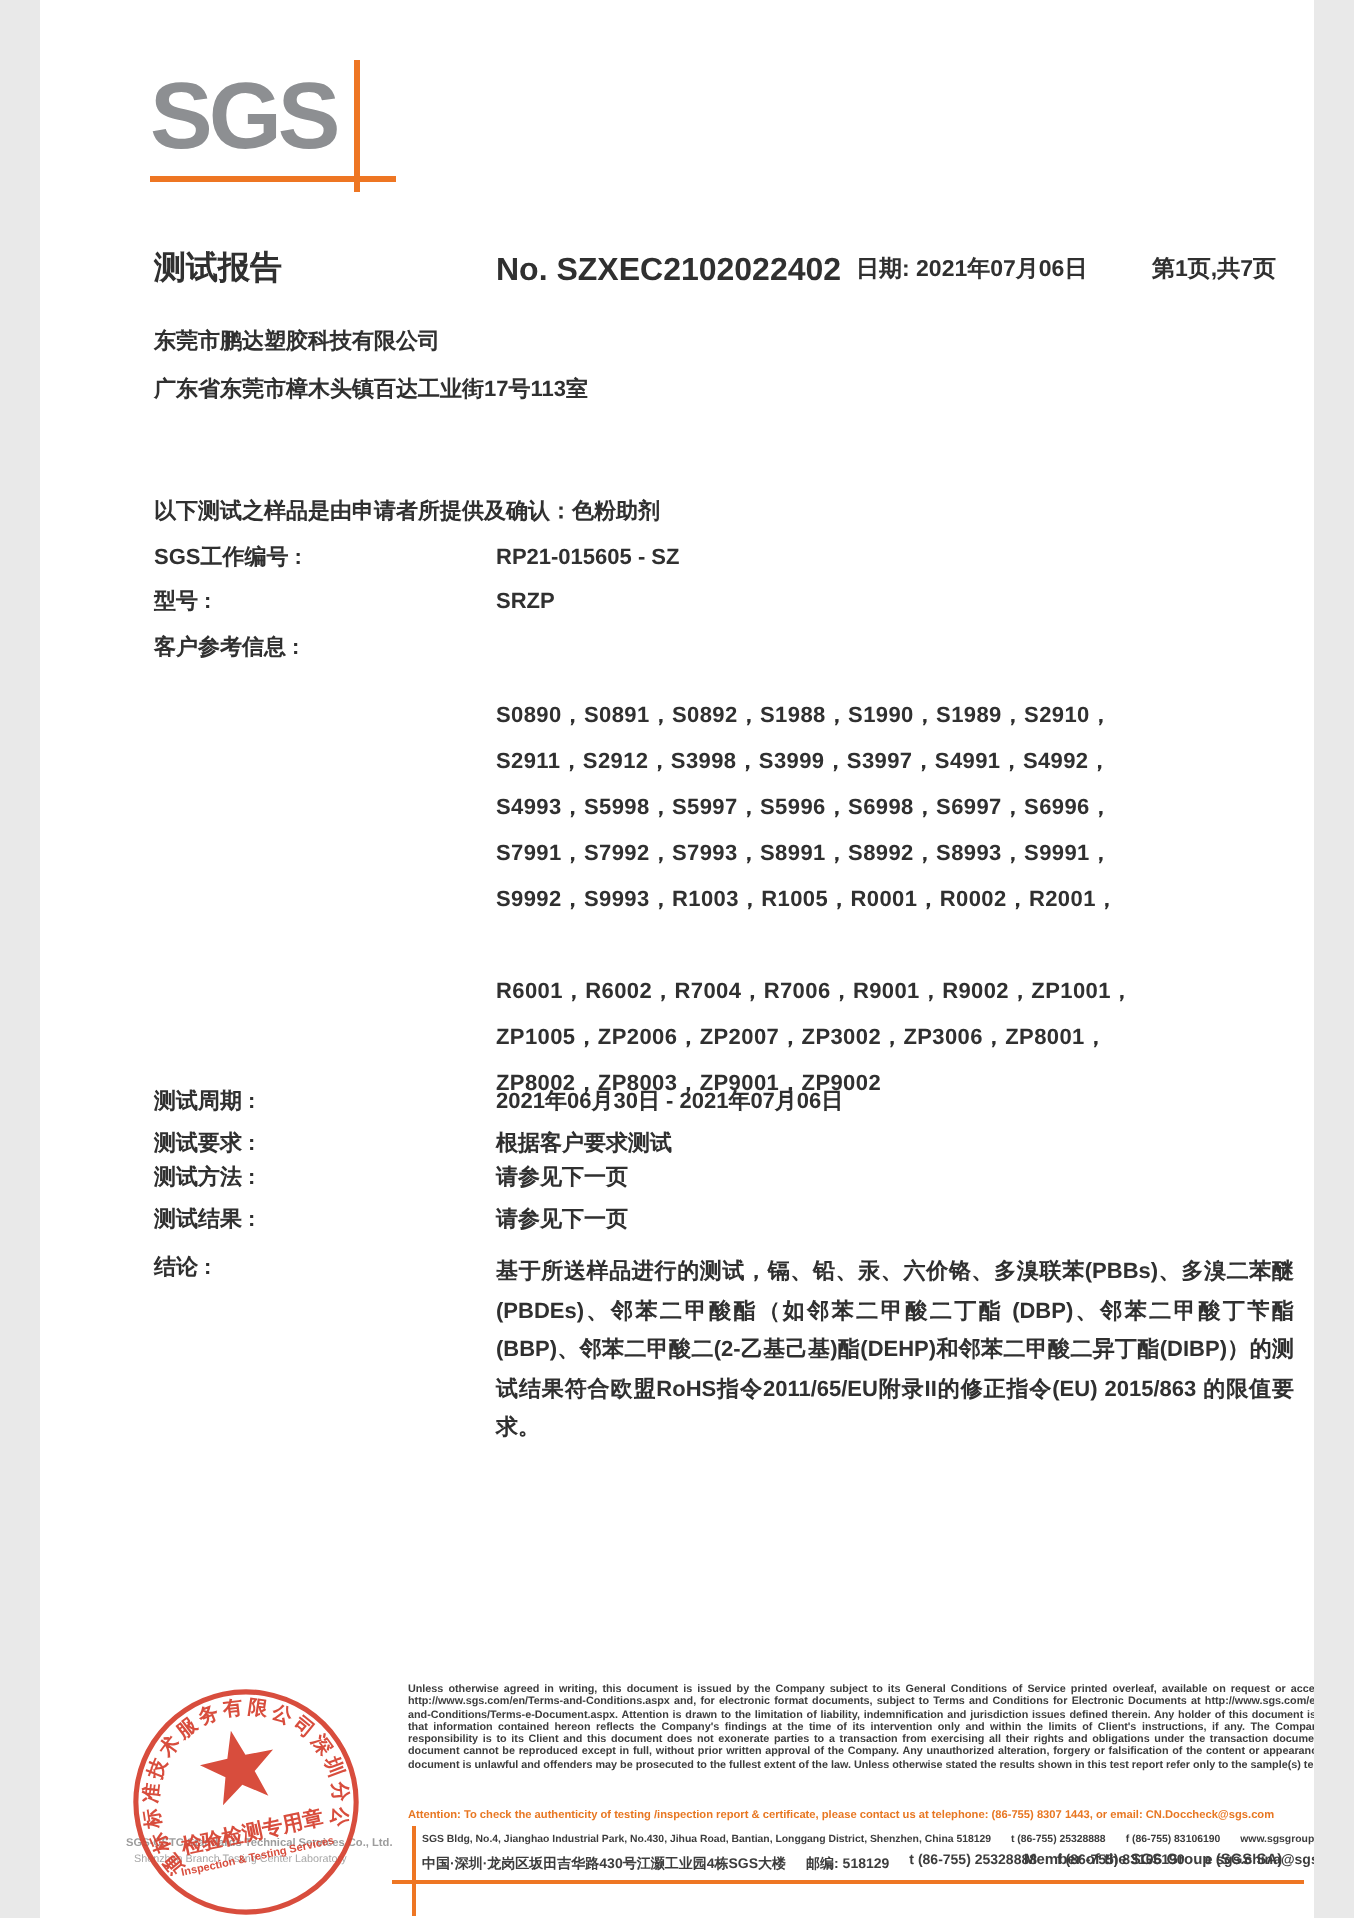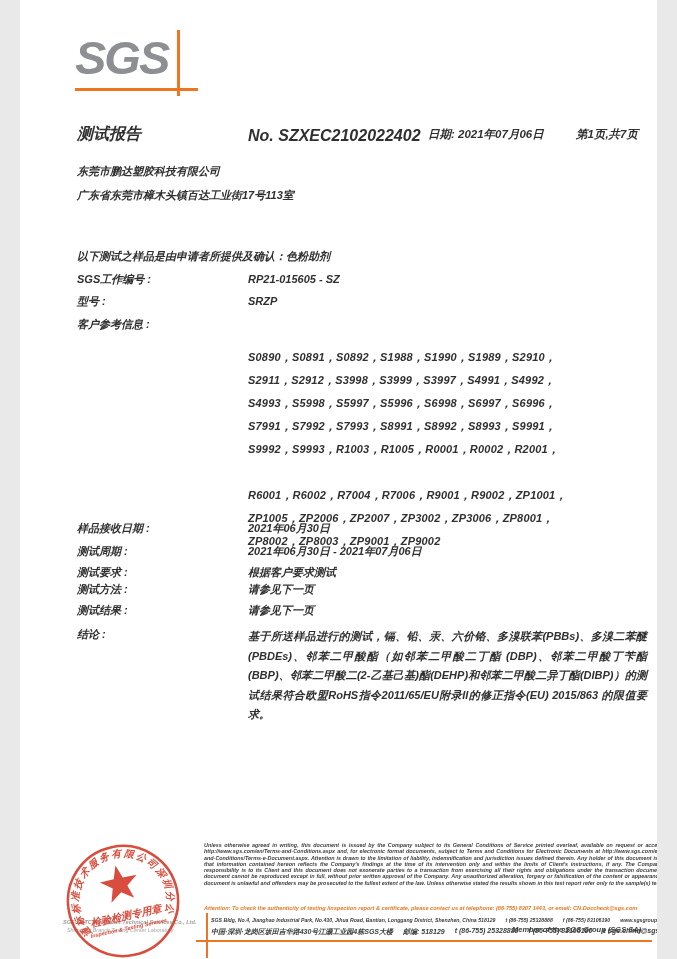--- a/index.html
+++ b/index.html
@@ -2,21 +2,20 @@
 <html><head>
 <meta charset="utf-8">
 <style>
   * { margin:0; padding:0; box-sizing:border-box; }
   html,body { background:#e9e9e9; }
   .page {
     position:relative; width:637px; height:959px; margin:0 auto;
     background:#ffffff; overflow:hidden;
     font-family:"Liberation Sans","DejaVu Sans",sans-serif;
     color:#303030;
-    font-style:italic;
   }
   
   .logo-text {
     position:absolute; left:55px; top:30px;
     font-size:47px; font-weight:bold; letter-spacing:-2px;
     color:#8d8f92; line-height:56px;
   }
   .logo-hline { position:absolute; left:55px; top:88px; width:123px; height:3px; background:#ee7623; }
   .logo-vline { position:absolute; left:157px; top:30px; width:3px; height:66px; background:#ee7623; }
   
@@ -86,24 +85,20 @@
   <div class="bodytext" style="top:317px">客户参考信息 :</div>
   <div class="refline" style="top:317px">S0890，S0891，S0892，S1988，S1990，S1989，S2910，</div>
   <div class="refline" style="top:340px">S2911，S2912，S3998，S3999，S3997，S4991，S4992，</div>
   <div class="refline" style="top:363px">S4993，S5998，S5997，S5996，S6998，S6997，S6996，</div>
   <div class="refline" style="top:386px">S7991，S7992，S7993，S8991，S8992，S8993，S9991，</div>
   <div class="refline" style="top:409px">S9992，S9993，R1003，R1005，R0001，R0002，R2001，</div>
   <div class="refline" style="top:455px">R6001，R6002，R7004，R7006，R9001，R9002，ZP1001，</div>
   <div class="refline" style="top:478px">ZP1005，ZP2006，ZP2007，ZP3002，ZP3006，ZP8001，</div>
   <div class="refline" style="top:501px">ZP8002，ZP8003，ZP9001，ZP9002</div>
 
-  <div class="row" style="top:521px">
-    <span class="lbl">样品接收日期 :</span>
-    <span class="val">2021年06月30日</span>
-  </div>
   <div class="row" style="top:544px">
     <span class="lbl">测试周期 :</span>
     <span class="val">2021年06月30日 - 2021年07月06日</span>
   </div>
   <div class="row" style="top:565px">
     <span class="lbl">测试要求 :</span>
     <span class="val">根据客户要求测试</span>
   </div>
   <div class="row" style="top:582px">
     <span class="lbl">测试方法 :</span>

